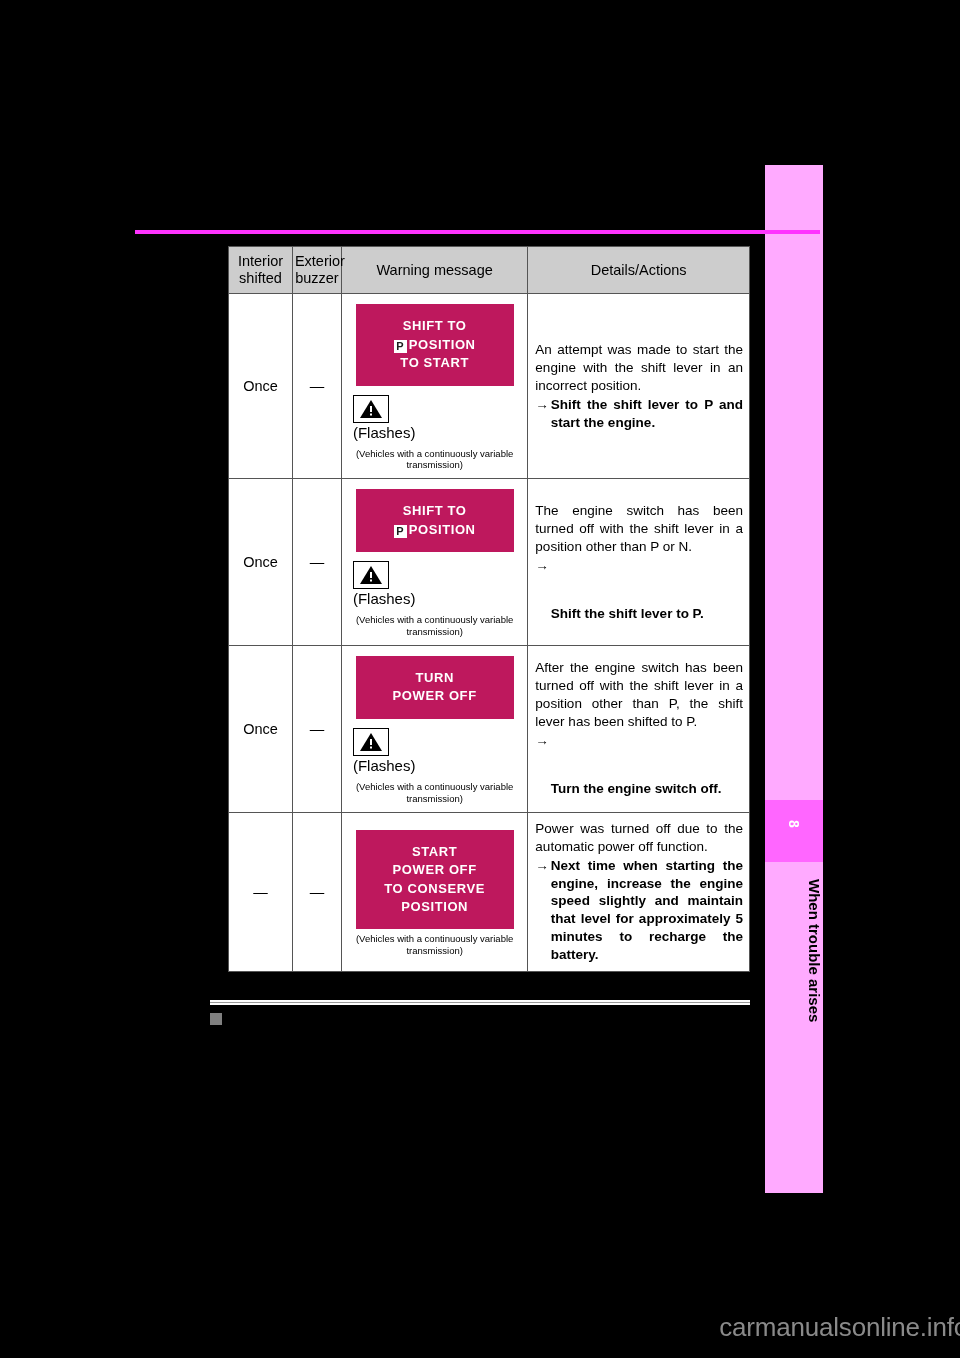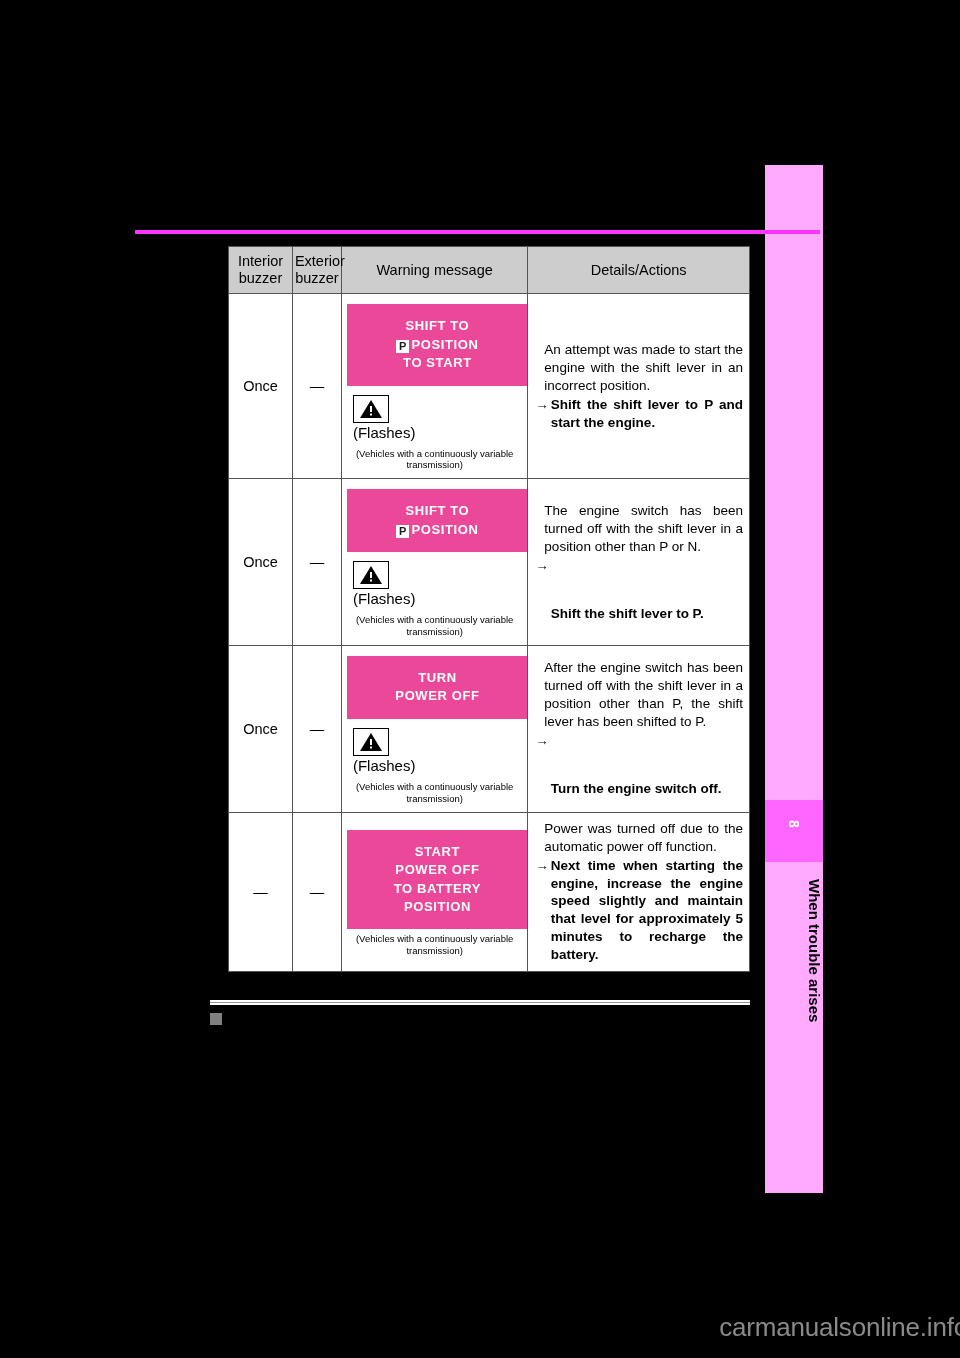--- a/index.html
+++ b/index.html
@@ -109,22 +109,22 @@
   td.details-cell {
     padding: 7px 6px 7px 7px;
     vertical-align: top;
     font-size: 13.5px;
     line-height: 1.33;
     color: #000;
   }
 
   
   .lcd-panel {
-    background: #ec4899;
-    width: 181px;
+    background: #be185d;
+    width: 158px;
     margin: 0 auto;
     padding: 13px 8px;
     color: #ffffff;
     font-size: 13px;
     font-weight: bold;
     letter-spacing: 0.6px;
     line-height: 1.42;
     text-align: center;
   }
   .lcd-panel .pbox {
@@ -171,21 +171,20 @@
     color: #000;
     margin-top: 7px;
     padding: 0 4px;
   }
   .vehicle-note.tight { margin-top: 4px; }
 
   
   .details-para {
     text-align: justify;
     text-justify: inter-word;
-    margin-left: 9px;
   }
   .action-item {
     display: flex;
     font-weight: bold;
     margin-top: 1px;
   }
   .action-arrow {
     flex: 0 0 auto;
     font-weight: normal;
     margin-right: 2px;
@@ -237,21 +236,21 @@
 <div id="chapter-badge">
   <div class="num">8</div>
 </div>
 <div id="chapter-title">When trouble arises</div>
 
 <div id="top-rule"></div>
 
 <table id="warning-table">
   <thead>
     <tr>
-      <th class="col-interior">Interior buzzer</th>
+      <th class="col-interior">Interior shifted</th>
       <th class="col-exterior">Exterior buzzer</th>
       <th class="col-message">Warning message</th>
       <th class="col-details">Details/Actions</th>
     </tr>
   </thead>
   <tbody>
 
     <tr>
       <td class="buzzer-cell">Once</td>
       <td class="buzzer-cell">—</td>
@@ -340,21 +339,21 @@
       </td>
     </tr>
 
     <tr>
       <td class="buzzer-cell">—</td>
       <td class="buzzer-cell">—</td>
       <td class="message-cell">
         <div class="lcd-panel">
           <div>START</div>
           <div>POWER OFF</div>
-          <div>TO BATTERY</div>
+          <div>TO CONSERVE</div>
           <div>POSITION</div>
         </div>
         <div class="vehicle-note tight">(Vehicles with a continuously variable transmission)</div>
       </td>
       <td class="details-cell">
         <div class="details-para">Power was turned off due to the automatic power off function.</div>
         <div class="action-item">
           <span class="action-arrow">→</span>
           <span class="action-text">Next time when starting the engine, increase the engine speed slightly and maintain that level for approximately 5 minutes to recharge the battery.</span>
         </div>

